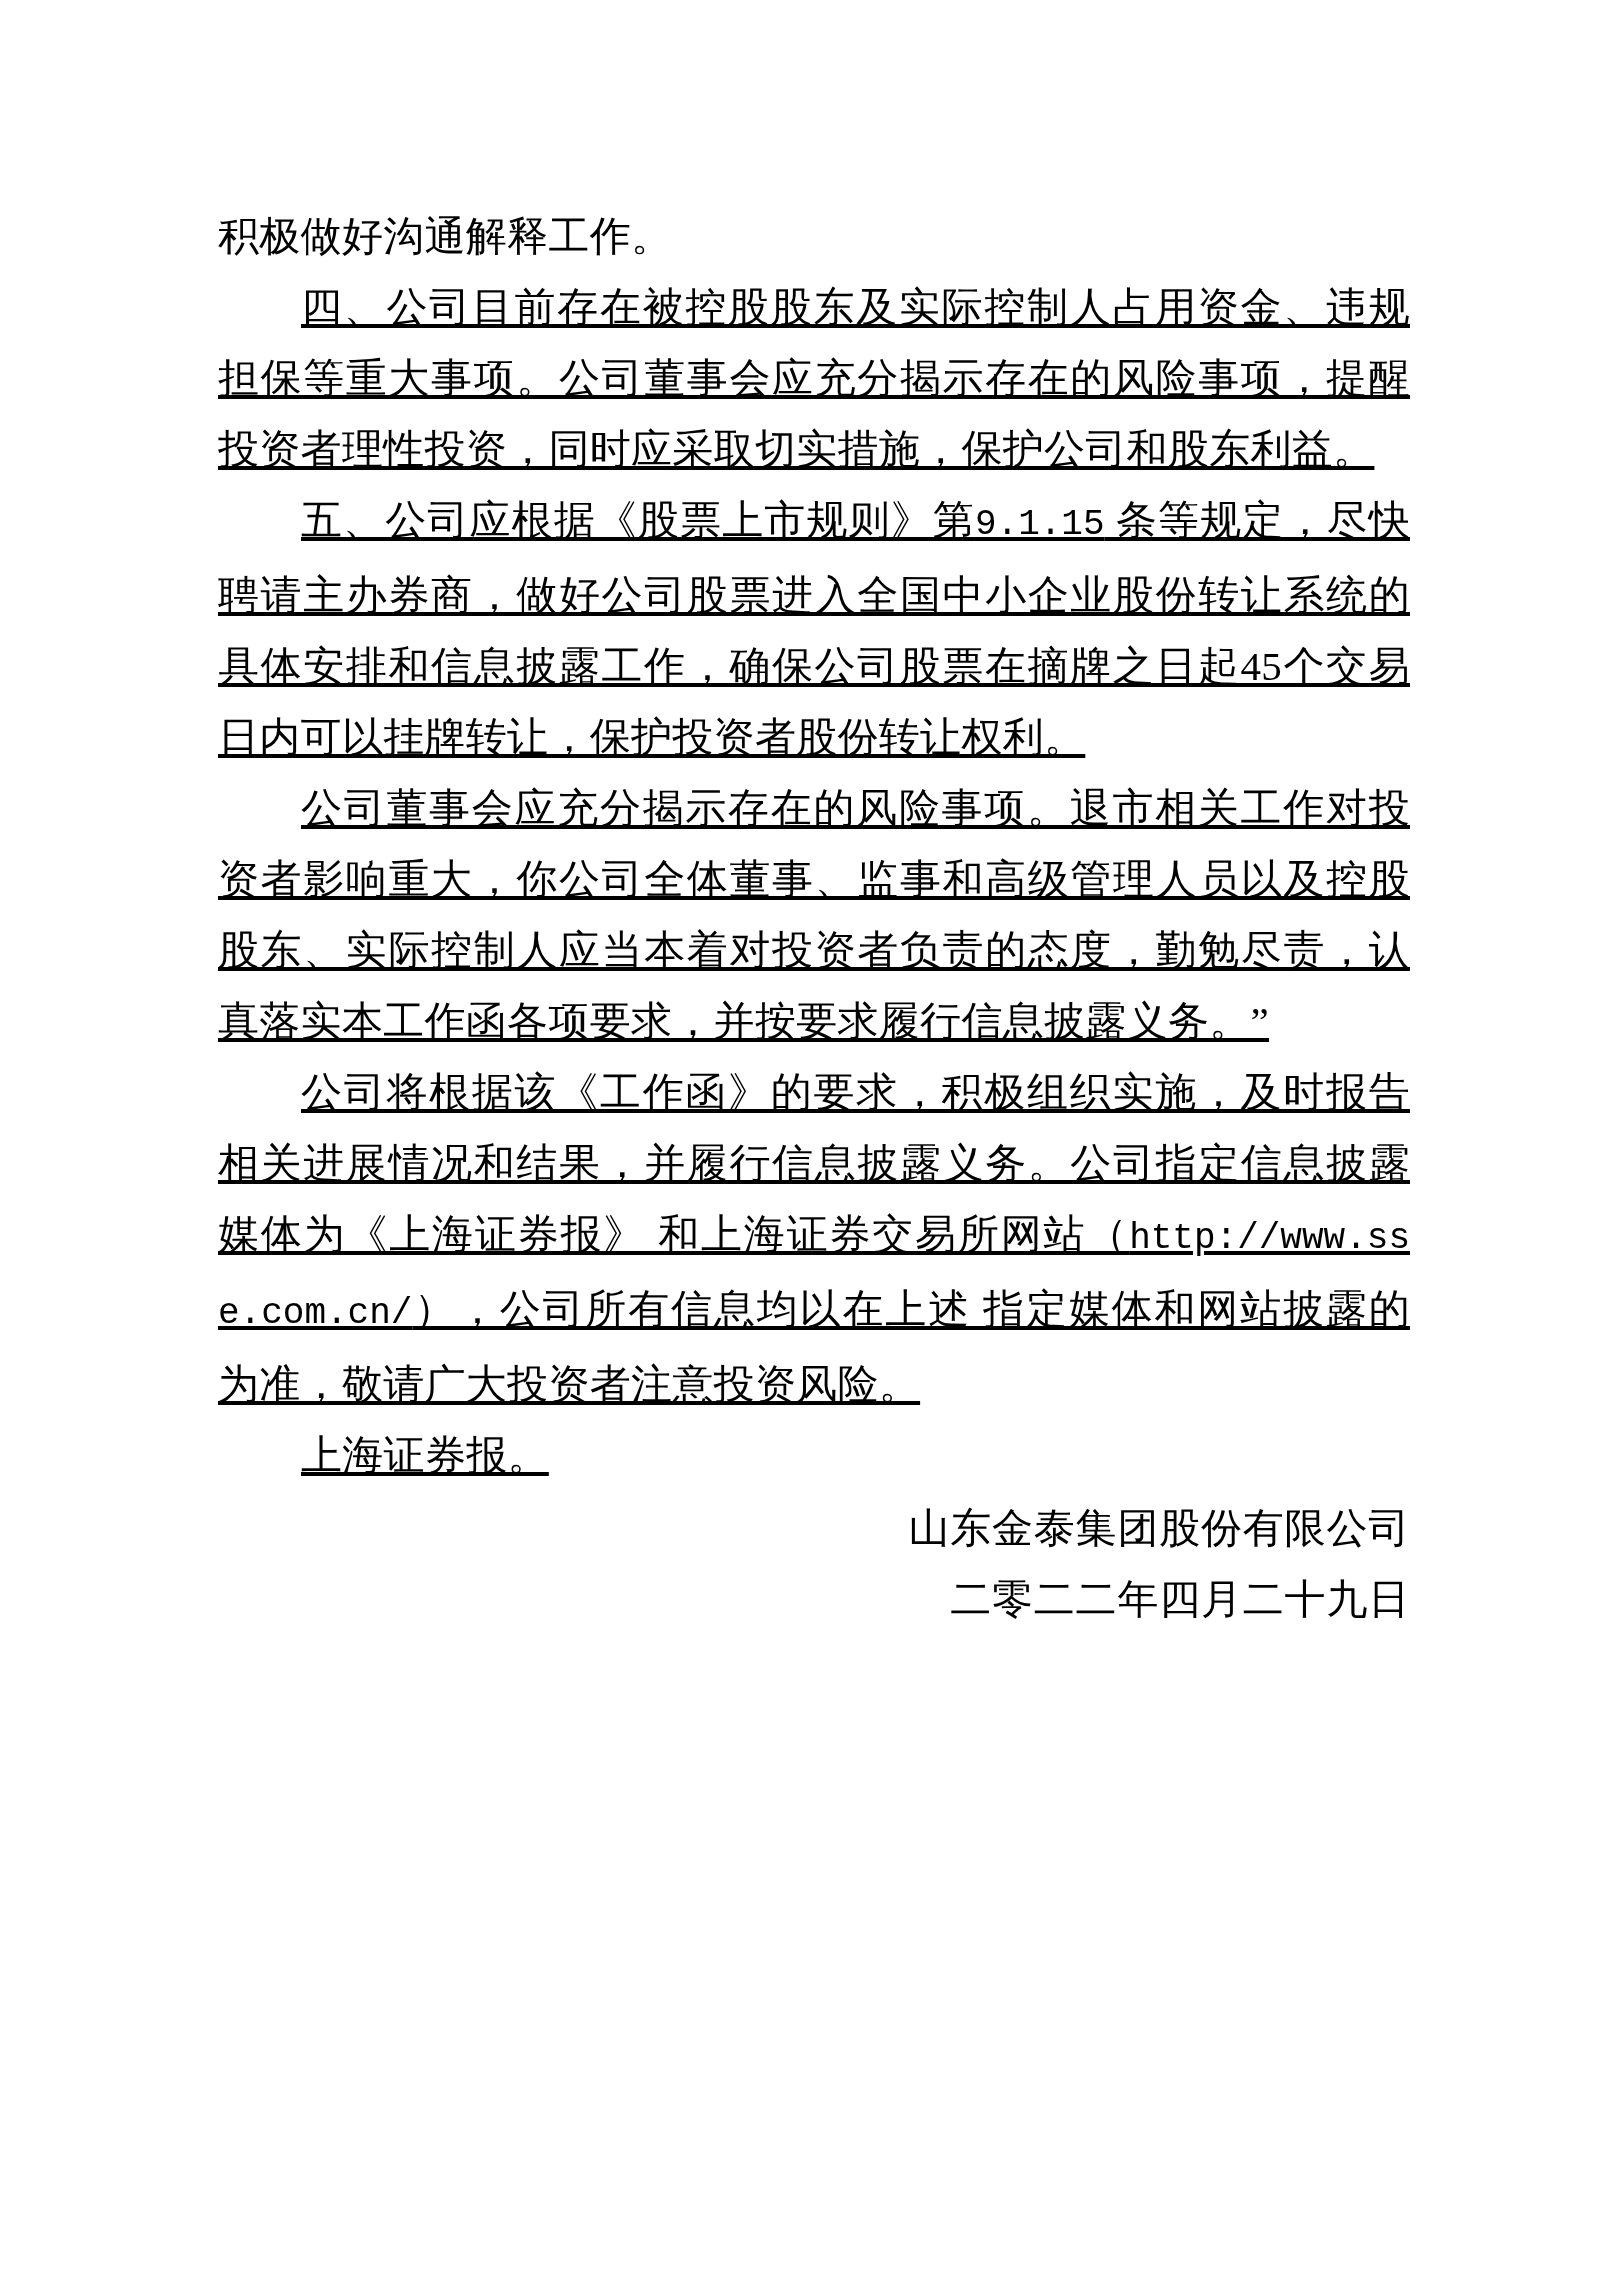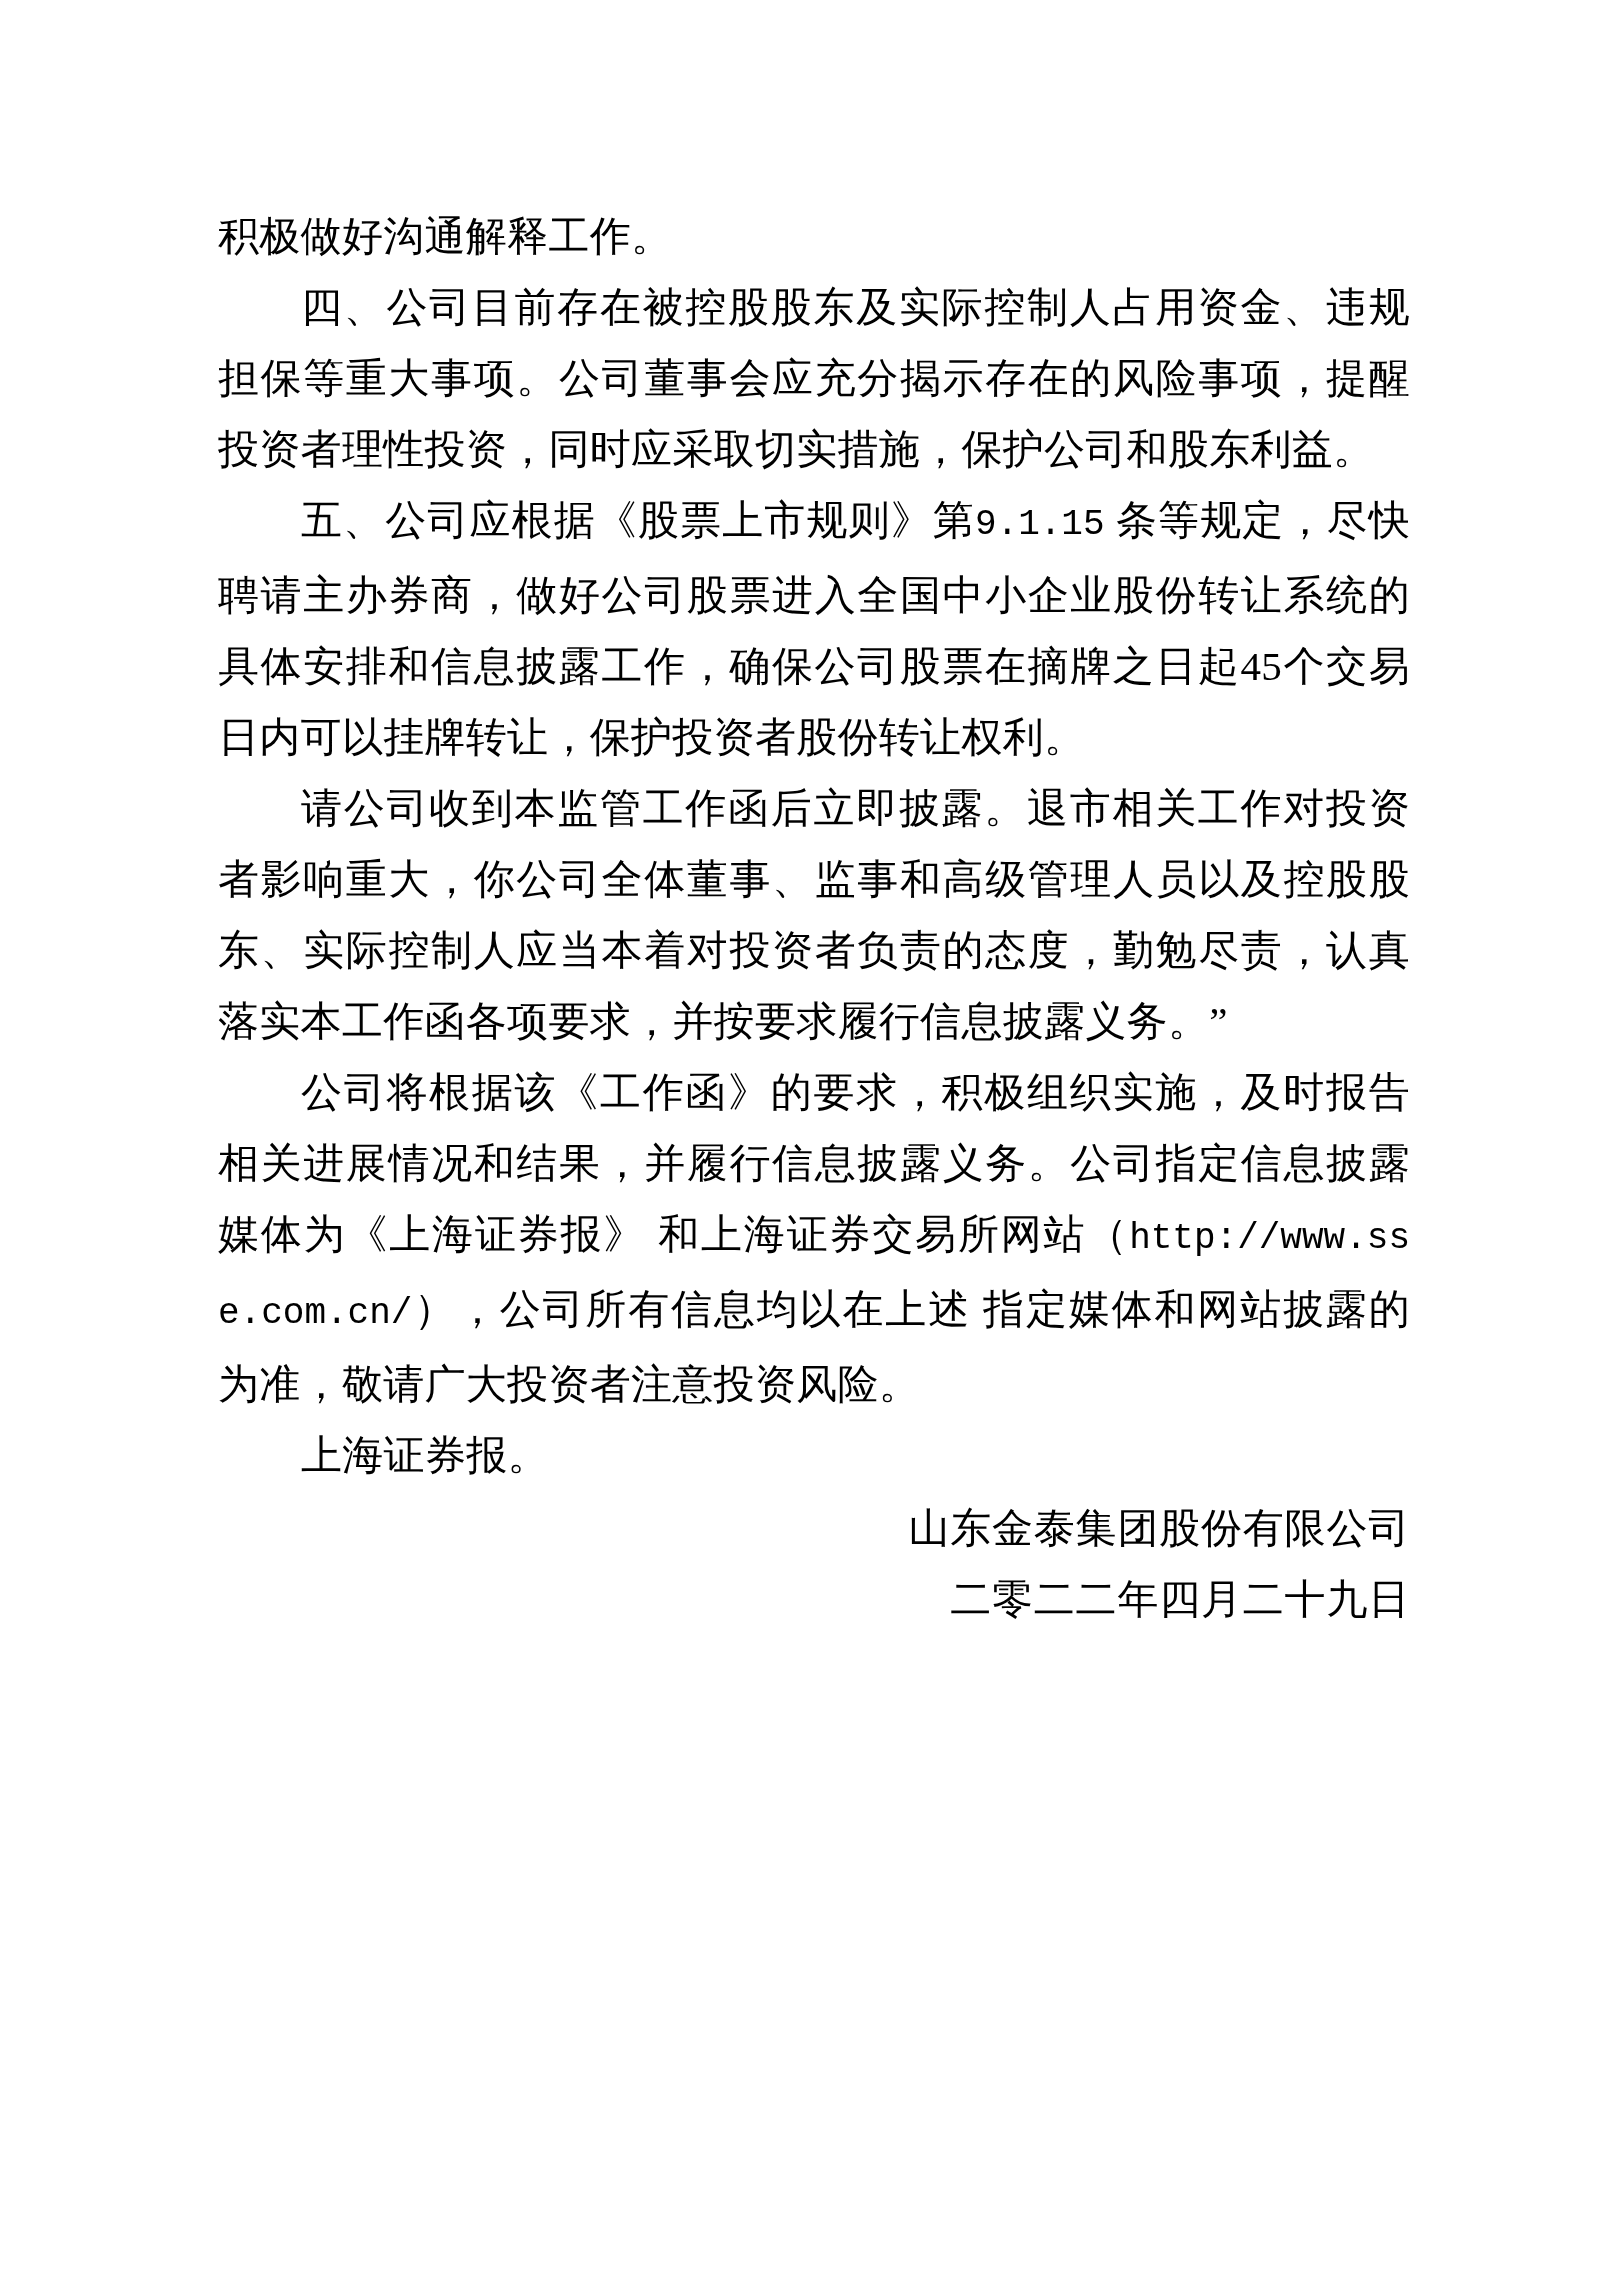--- a/index.html
+++ b/index.html
@@ -34,20 +34,21 @@
     margin: 0;
     text-indent: 0;
     white-space: normal;
     word-break: break-all;
   }
   .para.indent {
     text-indent: 83px;
   }
   .para + .para {
     margin-top: 0px;
+    text-decoration: underline;
   }
   .ascii {
     font-family: "Liberation Mono", "DejaVu Sans Mono", monospace;
     font-size: 36px;
     letter-spacing: 0px;
     margin-top: 24px;
   }
   .sig-block {
     margin-top: 1.7px;
   }
@@ -79,21 +80,21 @@
 <div class="page">
 
   <div class="content">
 
     <p class="para">积极做好沟通解释工作。</p>
 
     <p class="para indent">四、公司目前存在被控股股东及实际控制人占用资金、违规担保等重大事项。公司董事会应充分揭示存在的风险事项，提醒投资者理性投资，同时应采取切实措施，保护公司和股东利益。</p>
 
     <p class="para indent"><span>五、公司应根据《股票上市规则》第</span><span class="ascii">9.1.15</span><span> 条等规定，尽快聘请主办券商，做好公司股票进入全国中小企业股份转让系统的具体安排和信息披露工作，确保公司股票在摘牌之日起45个交易日内可以挂牌转让，保护投资者股份转让权利。</span></p>
 
-    <p class="para indent">请公司收到本监管工作函后立即披露。退市相关工作对投资者影响重大，你公司全体董事、监事和高级管理人员以及控股股东、实际控制人应当本着对投资者负责的态度，勤勉尽责，认真落实本工作函各项要求，并按要求履行信息披露义务。”</p>
+    <p class="para indent">公司董事会应充分揭示存在的风险事项。退市相关工作对投资者影响重大，你公司全体董事、监事和高级管理人员以及控股股东、实际控制人应当本着对投资者负责的态度，勤勉尽责，认真落实本工作函各项要求，并按要求履行信息披露义务。”</p>
 
     <p class="para indent"><span>公司将根据该《工作函》的要求，积极组织实施，及时报告相关进展情况和结果，并履行信息披露义务。公司指定信息披露媒体为《上海证券报》 和上海证券交易所网站（</span><span class="ascii">http://www.sse.com.cn/</span><span>），公司所有信息均以在上述 指定媒体和网站披露的为准，敬请广大投资者注意投资风险。</span></p>
 
     <p class="para indent">上海证券报。</p>
 
     <div class="sig-block">
       <p class="sig-line sig-company">山东金泰集团股份有限公司</p>
       <p class="sig-line sig-date">二零二二年四月二十九日</p>
     </div>
 

